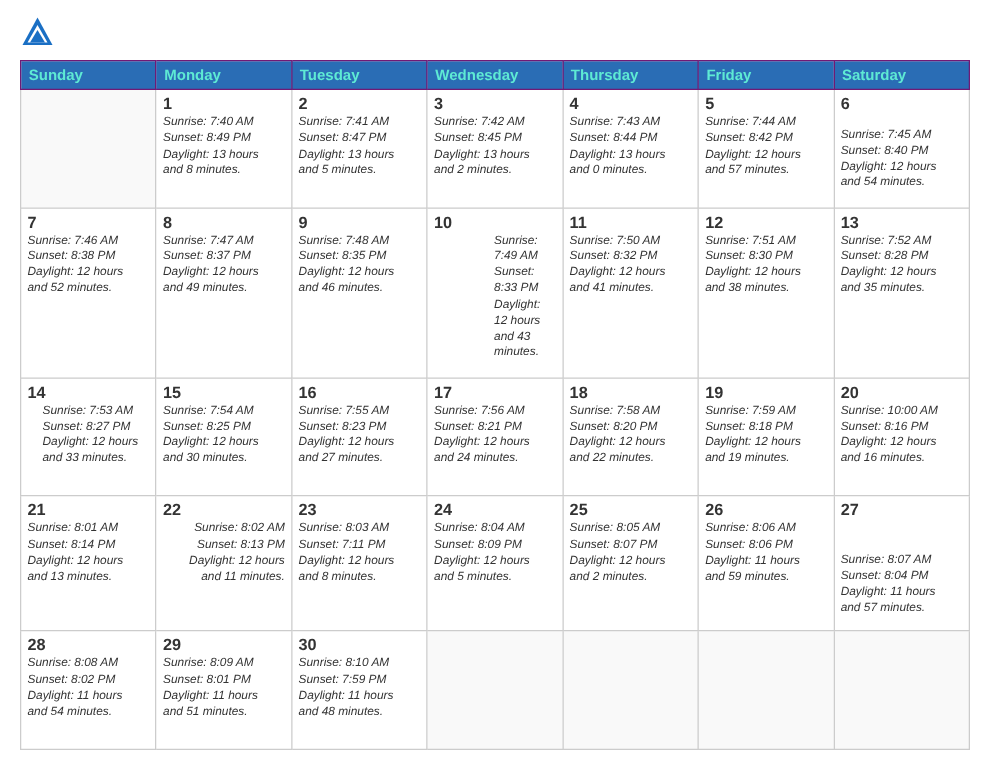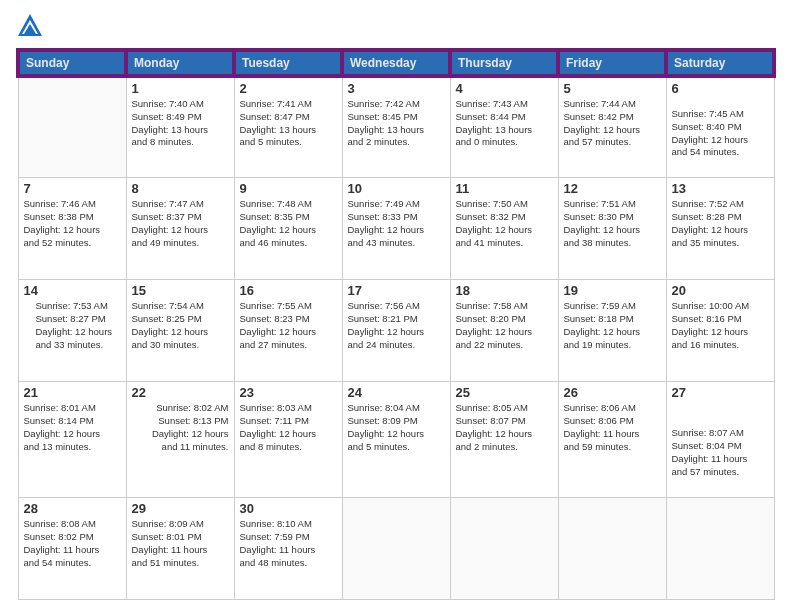--- a/index.html
+++ b/index.html
@@ -56,44 +56,45 @@
     }
     .calendar {
       flex: 1;
       border: 1px solid #ccc;
       border-collapse: collapse;
       width: 100%;
       table-layout: fixed;
     }
     .calendar th {
       background: #2a6db5;
-      color: #e5e5e5;
+      color: #5eead4;
       text-align: left;
       padding: 4px 6px;
       font-size: 12px;
       font-weight: bold;
-      border: 4px solid #701a75;
+      border: 1px solid #701a75;
     }
     .calendar td {
       vertical-align: top;
       border: 1px solid #ccc;
       padding: 3px 5px;
       height: 88px;
       color: #333;
     }
     .day-num {
       font-size: 13px;
       font-weight: bold;
       display: block;
       margin-bottom: 2px;
     }
     .day-info {
       font-size: 9.5px;
       line-height: 1.35;
       color: #333;
+      font-style: italic;
     }
     .empty { background: #f9f9f9; }
   </style>
 </head>
 <body>
 
 <div class="page">
   <div class="header">
     <div class="logo">
       <svg class="logo-icon" viewBox="0 0 28 28">
@@ -187,21 +188,21 @@
           </td>
           <td>
             <span class="day-num">9</span>
             <div class="day-info" style="white-space: pre-line;">Sunrise: 7:48 AM
 Sunset: 8:35 PM
 Daylight: 12 hours
 and 46 minutes.</div>
           </td>
           <td>
             <span class="day-num">10</span>
-            <div class="day-info" style="white-space: pre-line;">Sunrise: 7:49 AM
+            <div class="day-info" style="white-space: pre-line; margin-left: 48px;">Sunrise: 7:49 AM
 Sunset: 8:33 PM
 Daylight: 12 hours
 and 43 minutes.</div>
           </td>
           <td>
             <span class="day-num">11</span>
             <div class="day-info" style="white-space: pre-line;">Sunrise: 7:50 AM
 Sunset: 8:32 PM
 Daylight: 12 hours
 and 41 minutes.</div>

